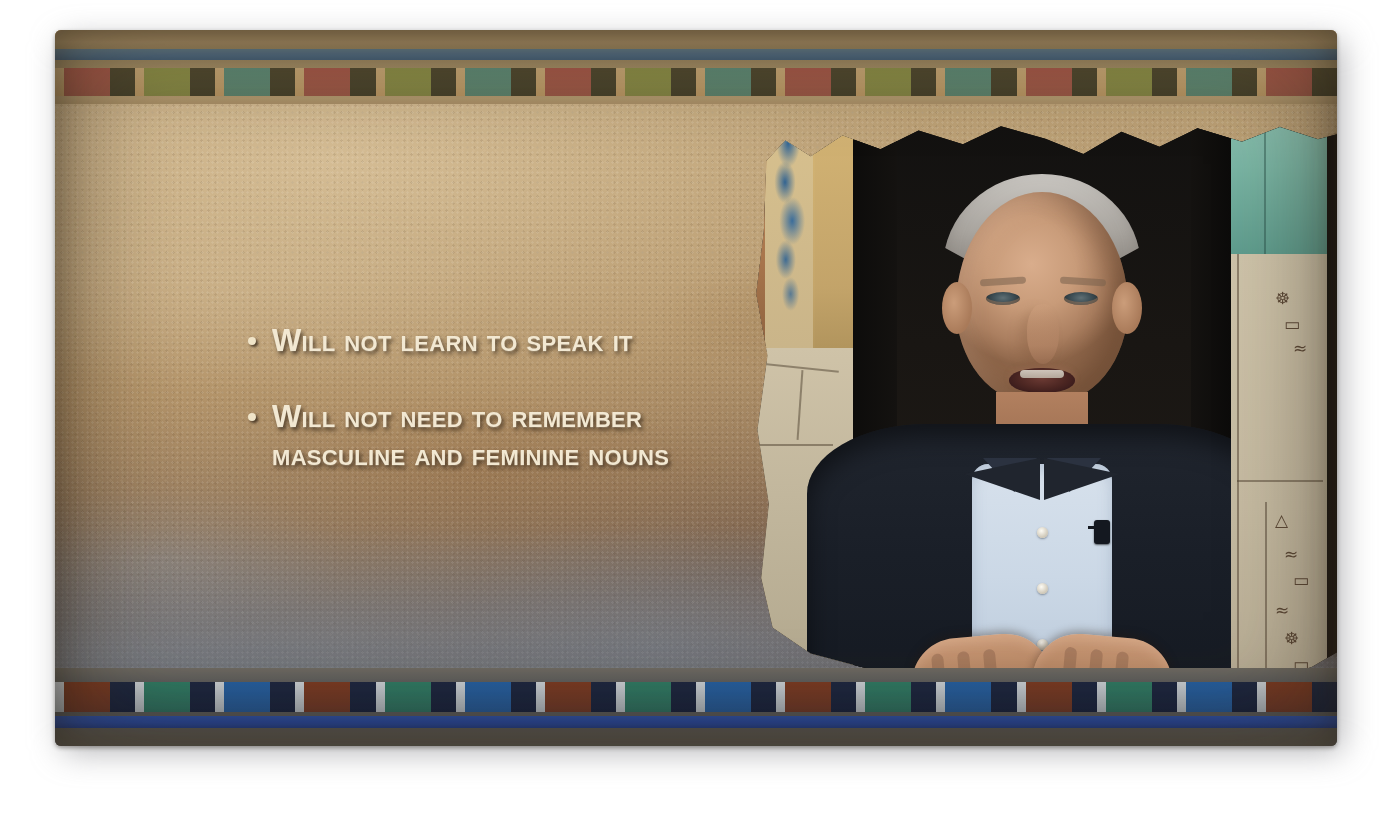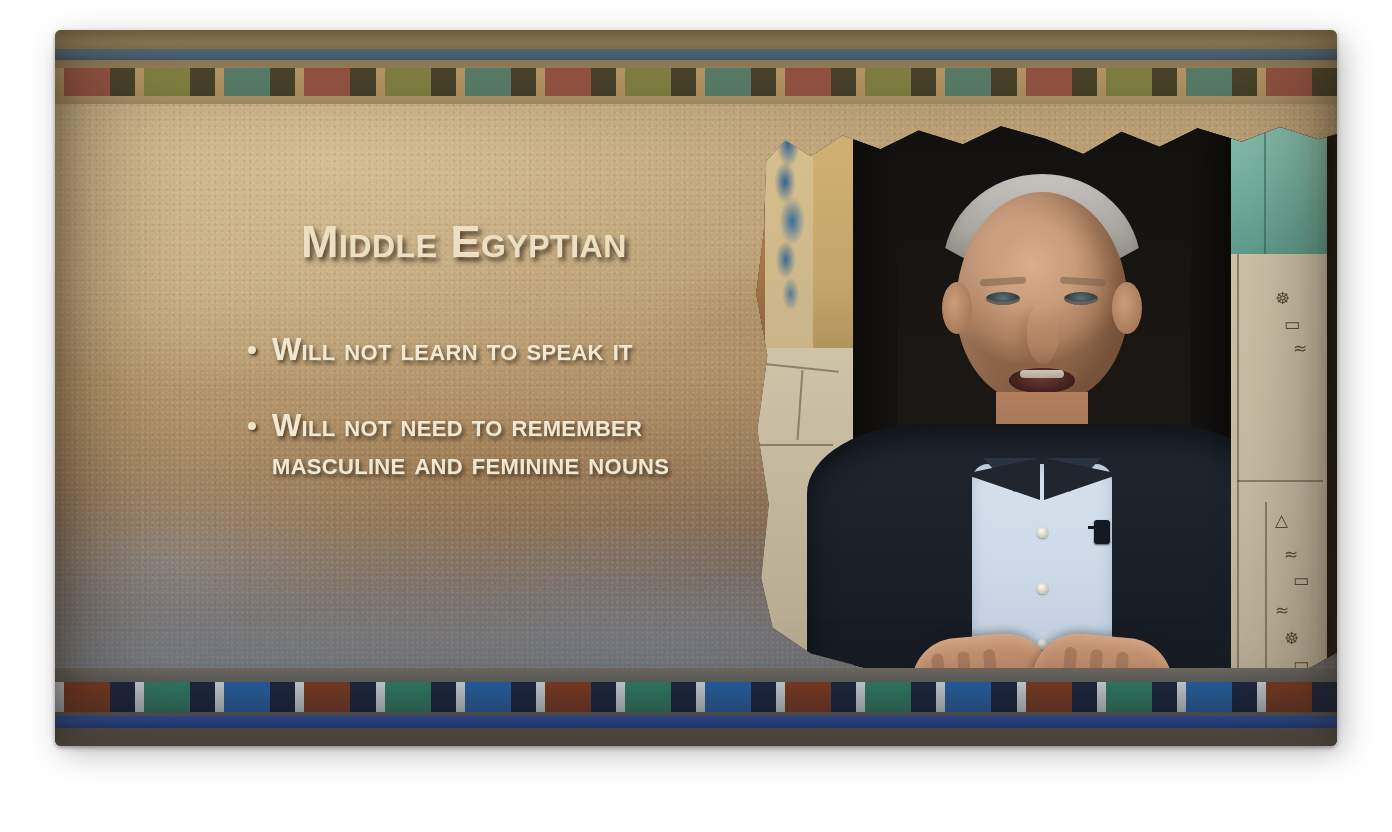--- a/index.html
+++ b/index.html
@@ -97,21 +97,21 @@
   .gap-bottom{width:30px;background:transparent;}
 
   
   .title{
     position:absolute;left:246px;top:186px;
     font-size:45px;font-variant:small-caps;letter-spacing:.5px;
     color:#ede0c2;font-weight:700;
     text-shadow:3px 4px 5px rgba(30,18,8,.72), 0 1px 0 rgba(255,248,225,.35);
     white-space:nowrap;
   }
-  .bullets{position:absolute;left:191px;top:301px;width:480px;}
+  .bullets{position:absolute;left:191px;top:292px;width:480px;}
   .bullet{
     position:relative;
     font-size:31px;font-variant:small-caps;letter-spacing:.3px;
     color:#f2e8d2;font-weight:600;line-height:38px;
     text-shadow:2px 3px 4px rgba(32,20,10,.70), 0 1px 0 rgba(255,250,232,.25);
     margin-bottom:38px;padding-left:26px;
   }
   .bullet:last-child{margin-bottom:4px;}
   .bullet .dot{
     position:absolute;left:2px;top:15px;width:8px;height:8px;border-radius:50%;
@@ -354,21 +354,20 @@
           <span class="gap-top"></span>
           <span class="bar bar-top"></span>
           <span class="tile tile-top" style="background: linear-gradient(rgb(95, 141, 120), rgba(95, 141, 120, 0.8));"></span>
           <span class="gap-top"></span>
           <span class="bar bar-top"></span>
           <span class="tile tile-top" style="background: linear-gradient(rgb(168, 90, 74), rgba(168, 90, 74, 0.8));"></span>
           <span class="gap-top"></span>
         </div>
     </div>
 
-    <div class="title">Middle Egyptian</div>
 
     <div class="bullets">
       <div class="bullet">
         <span class="dot"></span>
         <span>Will not learn to speak it</span>
       </div>
       <div class="bullet">
         <span class="dot"></span>
         <span>Will not need to remember masculine and feminine nouns</span>
       </div>

